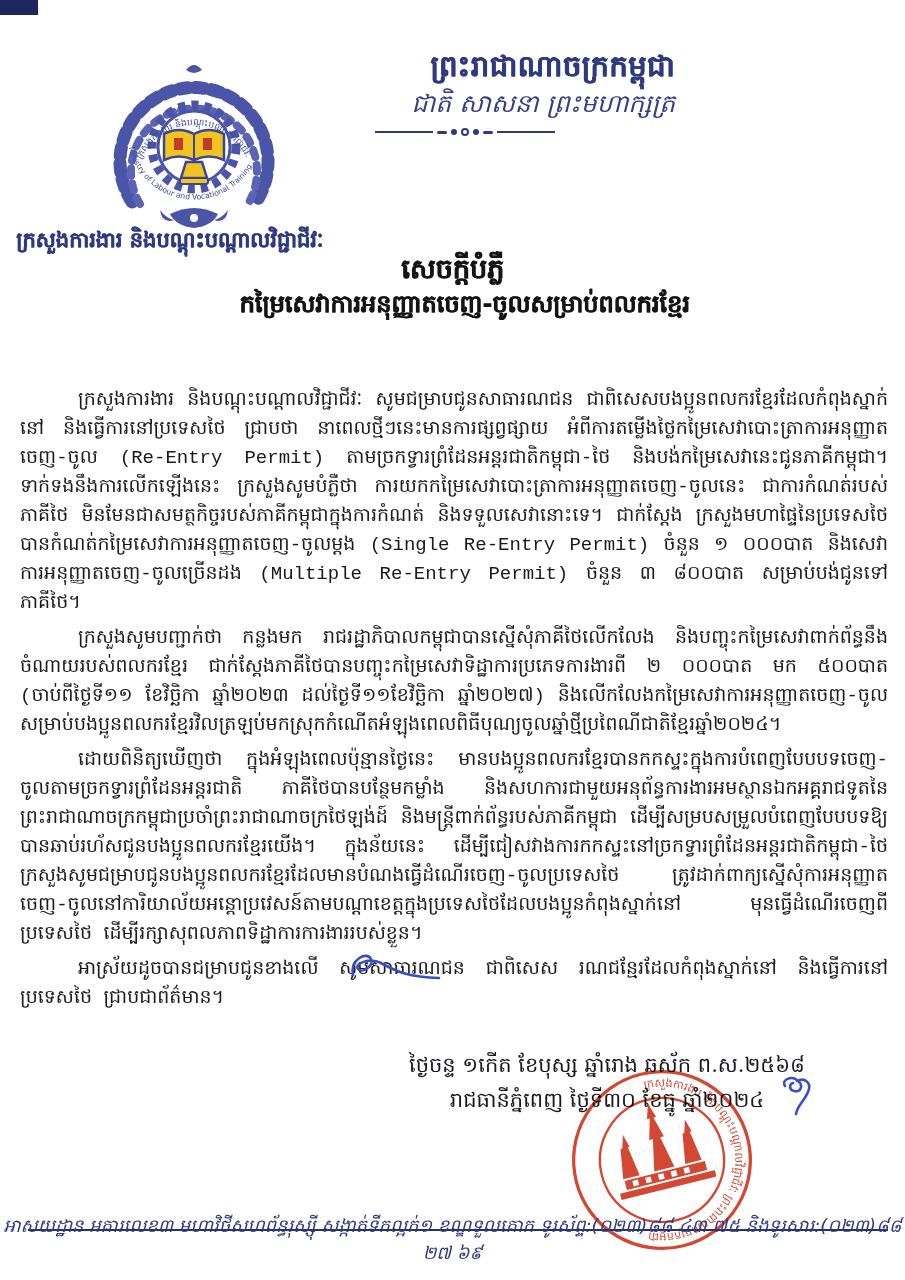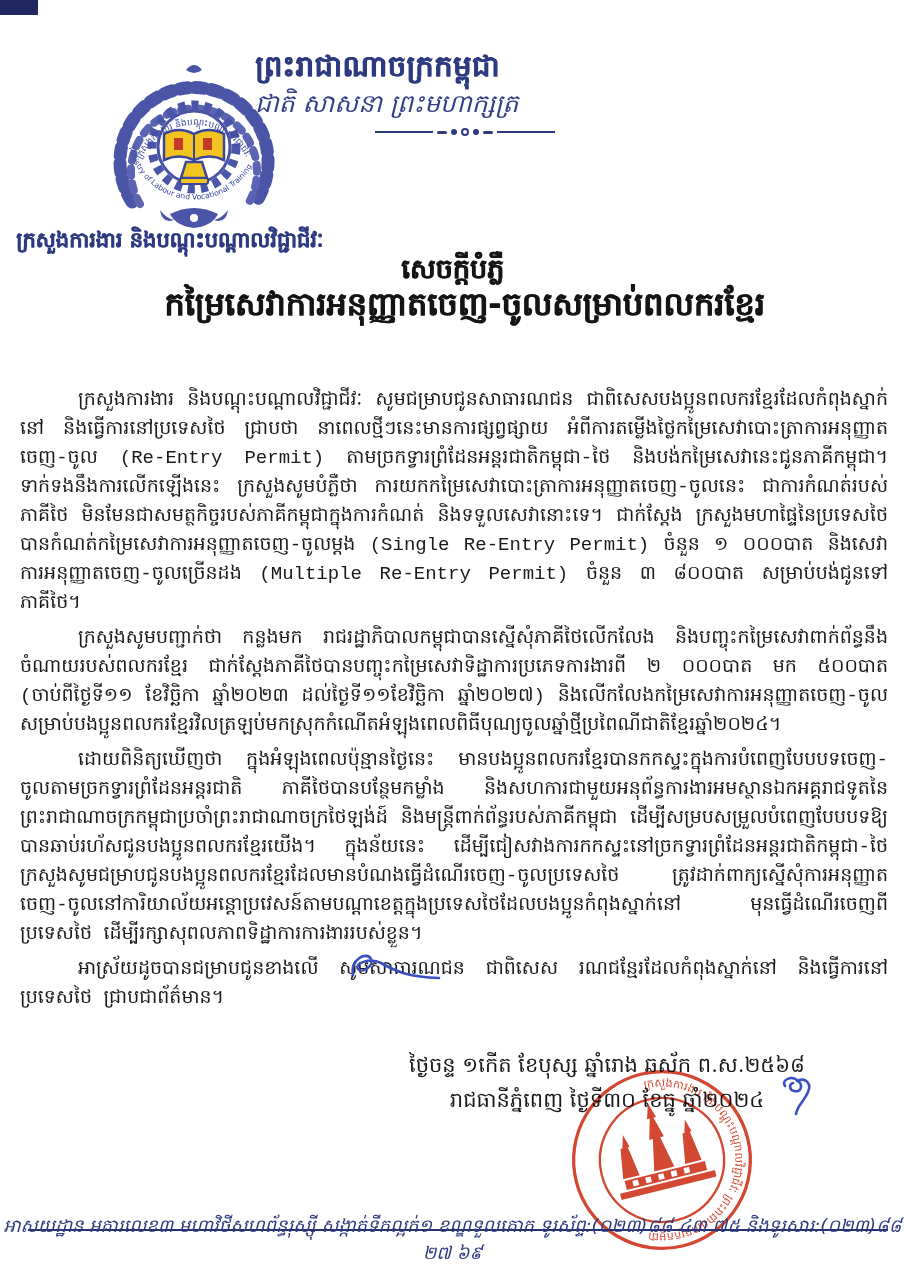--- a/index.html
+++ b/index.html
@@ -4,21 +4,21 @@
 <style>
   html,body{margin:0;padding:0;background:#e8e8e8;}
   .page{
     position:relative;width:905px;height:1280px;margin:0 auto;
     background:#ffffff;overflow:hidden;
     font-family:"DejaVu Serif", serif;color:#161616;
   }
   .corner-mark{position:absolute;left:0;top:0;width:38px;height:15px;background:#20265e;}
   
   .logo{position:absolute;left:100px;top:52px;width:188px;height:178px;}
-  .kingdom-block{position:absolute;left:255px;top:46px;width:420px;text-align:left;}
+  .kingdom-block{position:absolute;left:255px;top:46px;width:420px;text-align:right;}
   .kingdom-title{
     font-family:"DejaVu Sans", sans-serif;font-weight:bold;font-size:29px;line-height:40px;
     color:#2e3a80;letter-spacing:.5px;text-shadow:.6px 0 0 #2e3a80;
   }
   .kingdom-motto{
     font-family:"DejaVu Sans", sans-serif;font-size:25px;line-height:36px;color:#333e86;font-style:italic;
   }
   .divider{display:flex;align-items:center;justify-content:center;margin-top:6px;gap:4px;}
   .divider .bar{width:58px;height:2px;background:#2e3a80;}
   .divider .dash{width:10px;height:3px;background:#2e3a80;border-radius:2px;}
@@ -28,21 +28,21 @@
   .ministry-line{
     position:absolute;left:16px;top:226px;
     font-family:"DejaVu Sans", sans-serif;font-weight:bold;font-size:21px;color:#2e3a80;
     text-shadow:.5px 0 0 #2e3a80;
   }
   
   .doc-title{position:absolute;left:0;top:250px;width:905px;text-align:center;color:#141414;
     font-family:"DejaVu Sans", sans-serif;font-weight:bold;}
   .doc-title .t1{font-size:27px;line-height:38px;text-shadow:.7px 0 0 #141414;}
   .doc-title .t2{font-size:23px;line-height:32px;text-shadow:.6px 0 0 #141414;}
-  .doc-title .t3,.doc-title .t4{font-size:32px;line-height:33px;text-shadow:.6px 0 0 #141414;margin-left:24px;}
+  .doc-title .t3,.doc-title .t4{font-size:24px;line-height:33px;text-shadow:.6px 0 0 #141414;margin-left:24px;}
   
   .body-text{position:absolute;left:20px;top:386px;width:868px;font-family:Liberation Mono, monospace;}
   .body-text p{
     margin:0 0 6px 0;font-size:19px;line-height:29px;text-align:justify;text-indent:58px;
     color:#1a1a1a;
   }
   .closing-wrap{position:relative;}
   .sig-flourish{position:absolute;left:325px;top:-8px;width:100px;height:42px;}
   
   .date-block{

